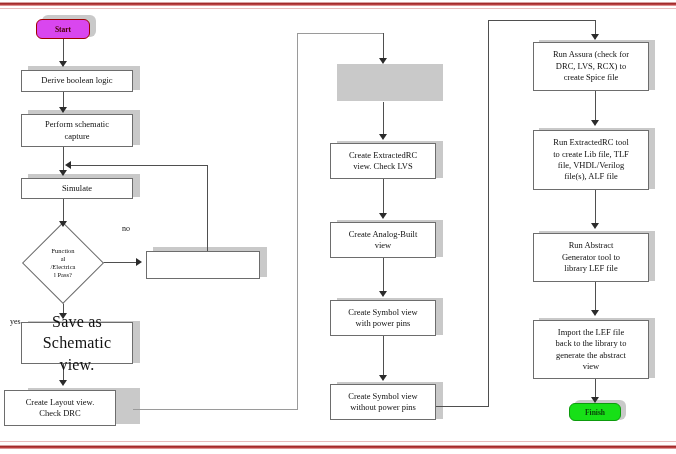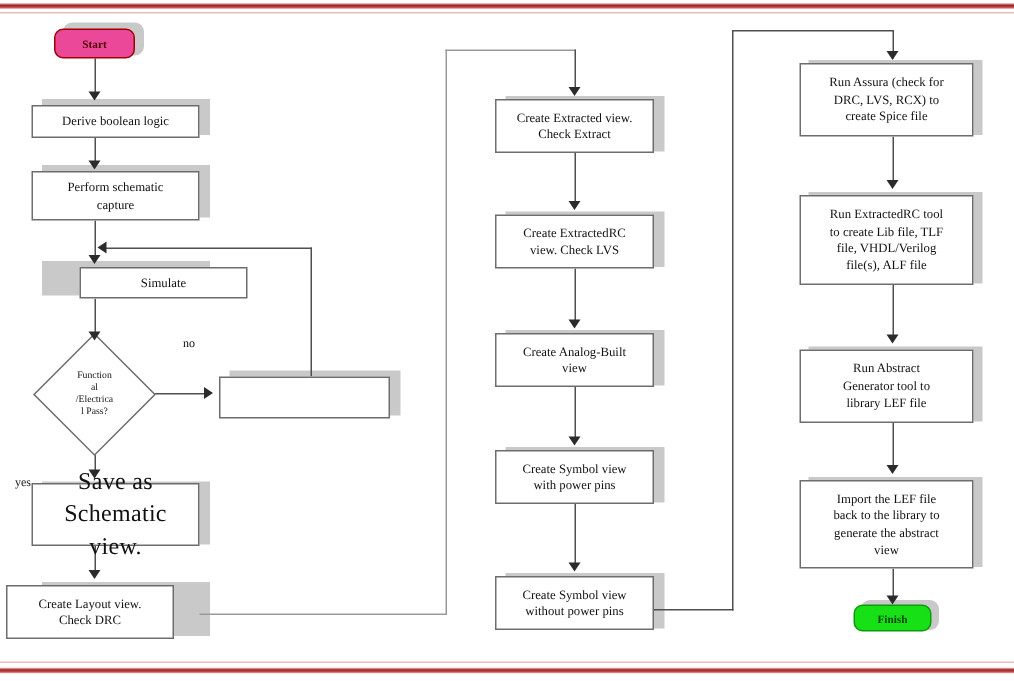--- a/index.html
+++ b/index.html
@@ -65,21 +65,21 @@
     position: absolute;
     box-sizing: border-box;
     border-radius: 6px;
     display: flex;
     align-items: center;
     justify-content: center;
     font-size: 7.5px;
     font-weight: bold;
     z-index: 3;
   }
-  .term.start { background: #ec4899; border: 1px solid #a00000; color: #4a0000; }
+  .term.start { background: #d946ef; border: 1px solid #a00000; color: #4a0000; }
   .term.finish { background: #17e017; border: 1px solid #0d9b0d; color: #0a3f0a; }
   .term-shadow { position: absolute; background: #c9c9c9; border-radius: 6px; z-index: 1; }
 
   
   .diamond-wrap { position: absolute; z-index: 3; }
   .diamond {
     position: absolute;
     inset: 0;
     background: #ffffff;
     border: 1px solid #6d6d6d;
@@ -181,21 +181,21 @@
   <div class="node" style="left:21px; top:114px; width:112px; height:33px;">
     <span>
       <span>Perform schematic</span><br>
       <span>capture</span>
     </span>
   </div>
   <div class="ln v" style="left:63px; top:147px; height:26px;"></div>
   <div class="arrow-d" style="left:59px; top:170px;"></div>
 
   <div class="shadow" style="left:28px; top:174px; width:112px; height:23px;"></div>
-  <div class="node" style="left:21px; top:178px; width:112px; height:21px;margin-left:32px;">
+  <div class="node" style="left:21px; top:178px; width:112px; height:21px;">
     <span>Simulate</span>
   </div>
   <div class="ln v" style="left:63px; top:199px; height:28px;"></div>
   <div class="arrow-d" style="left:59px; top:221px;"></div>
 
   <div class="diamond-shadow" style="left:39px; top:236px; width:48px; height:48px;"></div>
   <div class="diamond-wrap" style="left:34px; top:234px; width:58px; height:58px;">
     <div class="diamond"></div>
     <div class="diamond-label">
       <span>
@@ -242,26 +242,20 @@
     </span>
   </div>
 
   <div class="ln h light" style="left:133px; top:409px; width:165px;"></div>
   <div class="ln v light" style="left:297px; top:33px; height:377px;"></div>
   <div class="ln h light" style="left:297px; top:33px; width:87px;"></div>
   <div class="ln v" style="left:383px; top:33px; height:28px;"></div>
   <div class="arrow-d" style="left:379px; top:58px;"></div>
 
   <div class="shadow" style="left:337px; top:64px; width:106px; height:37px;"></div>
-  <div class="node" style="left:330px; top:66px; width:106px; height:36px;">
-    <span>
-      <span>Create Extracted view.</span><br>
-      <span>Check Extract</span>
-    </span>
-  </div>
   <div class="ln v" style="left:383px; top:102px; height:35px;"></div>
   <div class="arrow-d" style="left:379px; top:134px;"></div>
 
   <div class="shadow" style="left:337px; top:141px; width:106px; height:37px;"></div>
   <div class="node" style="left:330px; top:143px; width:106px; height:36px;">
     <span>
       <span>Create ExtractedRC</span><br>
       <span>view.  Check LVS</span>
     </span>
   </div>

